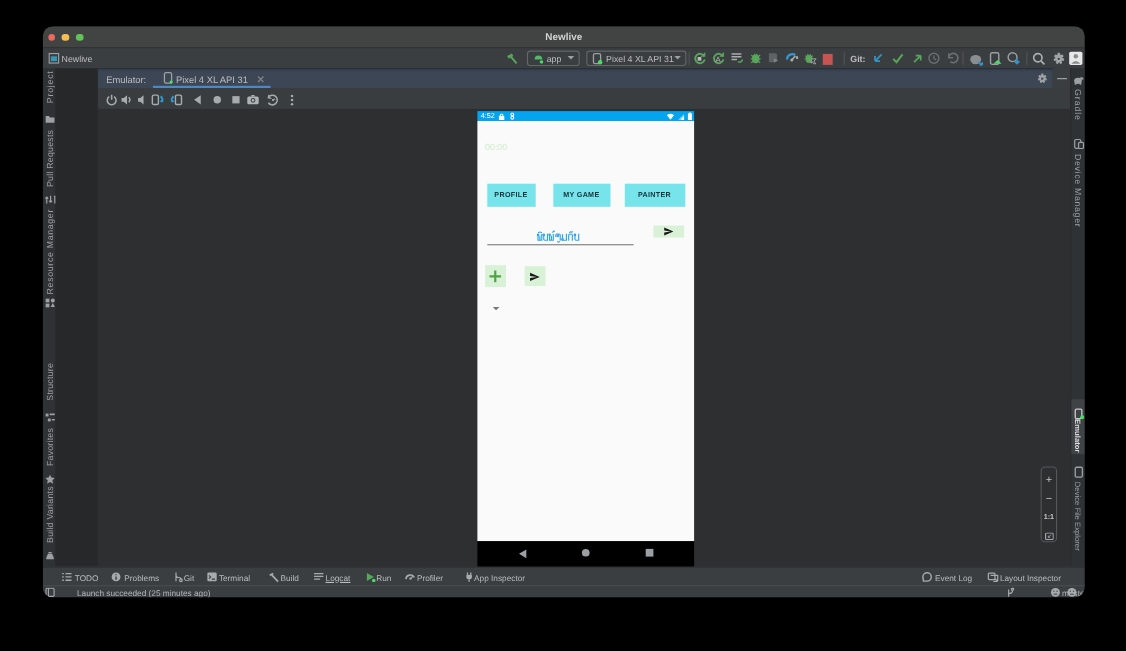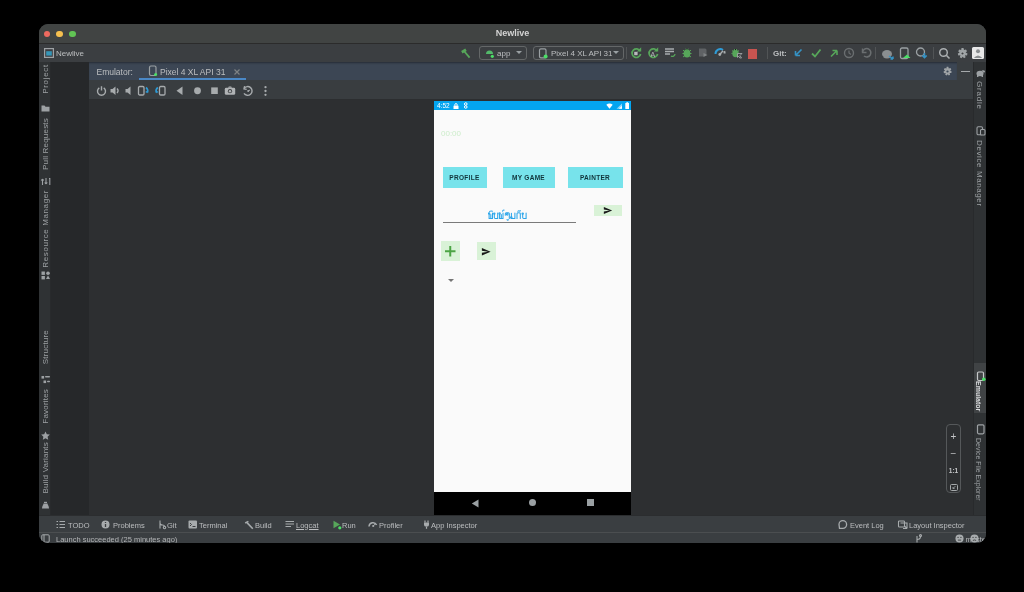--- a/index.html
+++ b/index.html
@@ -390,21 +390,21 @@
         <rect x="0.5" y="1" width="6" height="6" rx="0.8" fill="none" stroke="#A7ABAD" stroke-width="1.1"></rect>
         <path d="M2.5 3 H9 V8.5 M9 8.5 L6.5 6 M9 8.5 H5" fill="none" stroke="#A7ABAD" stroke-width="1.1"></path>
       </svg>
     <div class="abs blbl" style="left:870px;">Layout Inspector</div>
   </div>
   <div class="abs" id="statusbar">
     <svg class="abs" style="left:2px; top:1.5px;" width="9" height="9" viewBox="0 0 9 9">
         <rect x="0.8" y="0.8" width="7.4" height="7.4" rx="1" fill="none" stroke="#A7ABAD" stroke-width="1"></rect>
         <path d="M3 0.8 V8.2" stroke="#A7ABAD" stroke-width="1"></path>
       </svg>
-    <div class="abs" style="left:17px; top:2px; color:#B4B6B8; font-size:7.5px;">Launch succeeded (25 minutes ago)</div>
+    <div class="abs" style="left:31px; top:2px; color:#B4B6B8; font-size:7.5px;">Launch succeeded (25 minutes ago)</div>
     <svg class="abs" style="left:876px; top:1.5px;" width="8" height="9" viewBox="0 0 8 9">
         <g stroke="#A7ABAD" stroke-width="1.1" fill="none">
           <path d="M2 2 V8.5"></path>
           <path d="M2 5.5 Q5.5 5.5 5.5 2.5"></path>
           <circle cx="5.5" cy="1.6" r="1"></circle>
         </g>
       </svg>
     <div class="abs" style="left:886.5px; top:2px; color:#B4B6B8; font-size:7.5px;margin-left:40px;">master</div>
     <svg class="abs" style="left:916px; top:1px;" width="9" height="9" viewBox="0 0 10 10">
         <circle cx="5" cy="5" r="4.5" fill="#A7ABAD"></circle>

